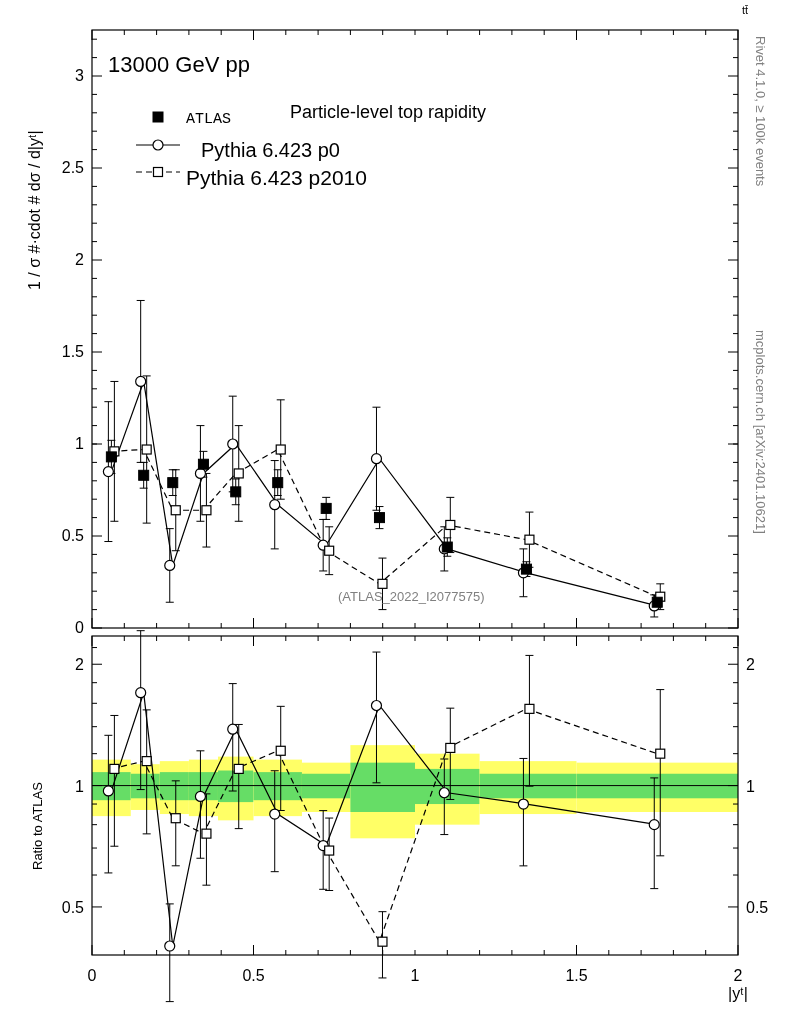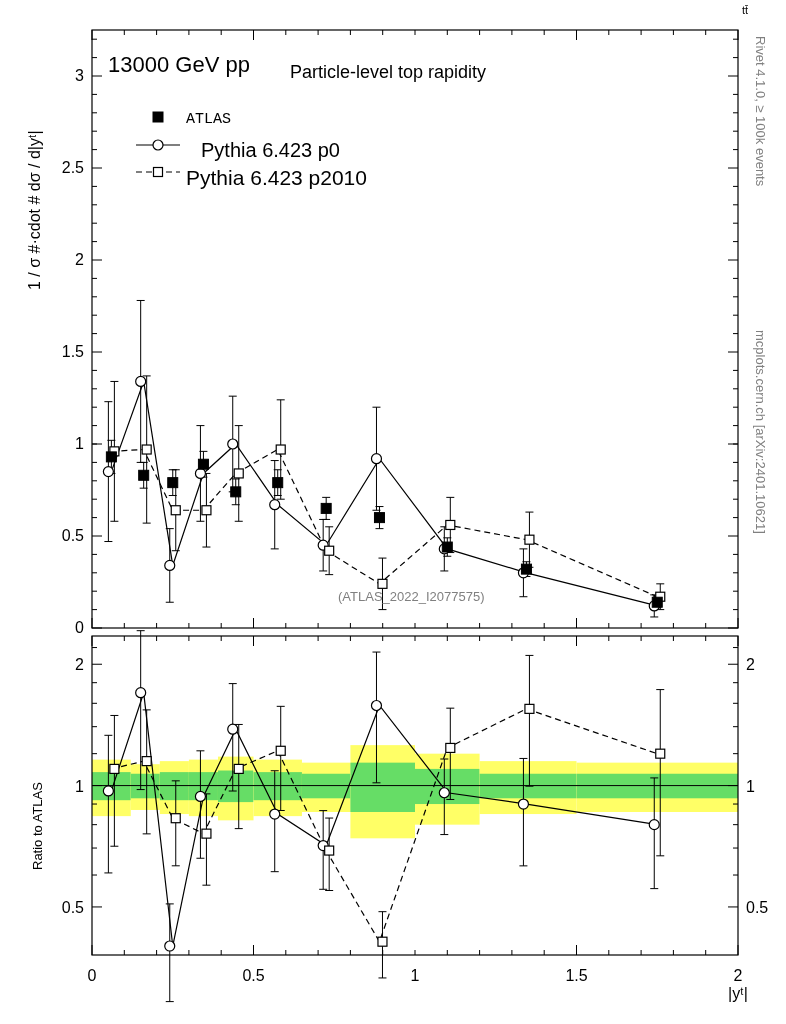--- a/index.html
+++ b/index.html
@@ -2,21 +2,21 @@
 <html><head>
 <meta charset="utf-8">
 <style>
   html,body{margin:0;padding:0;background:#ffffff;}
   body{width:786px;height:1024px;font-family:"Liberation Sans",sans-serif;color:#000;}
   #root{position:relative;width:786px;height:1024px;overflow:hidden;}
   .txt{position:absolute;white-space:nowrap;}
   .vtxt{position:absolute;white-space:nowrap;transform-origin:0 0;}
   .grey{color:#808080;}
   svg{position:absolute;left:0;top:0;}
-  .ttl{font-size:17px;}
+  .ttl{font-size:17px;margin-top:40px;}
 </style>
 </head>
 <body>
 <div id="root">
 
 <svg id="plot" width="786" height="1024">
       <rect x="92" y="759.6073478857098" width="38.75999999999999" height="56.51193667124869" fill="#ffff66" stroke="none"></rect>
       <rect x="92" y="772.1185540258397" width="38.75999999999999" height="28.07317425769736" fill="#66dd66" stroke="none"></rect>
       <rect x="130.76" y="764.194921845836" width="29.069999999999993" height="45.78049060016224" fill="#ffff66" stroke="none"></rect>
       <rect x="130.76" y="773.7472391579627" width="29.069999999999993" height="24.551688105155336" fill="#66dd66" stroke="none"></rect>

